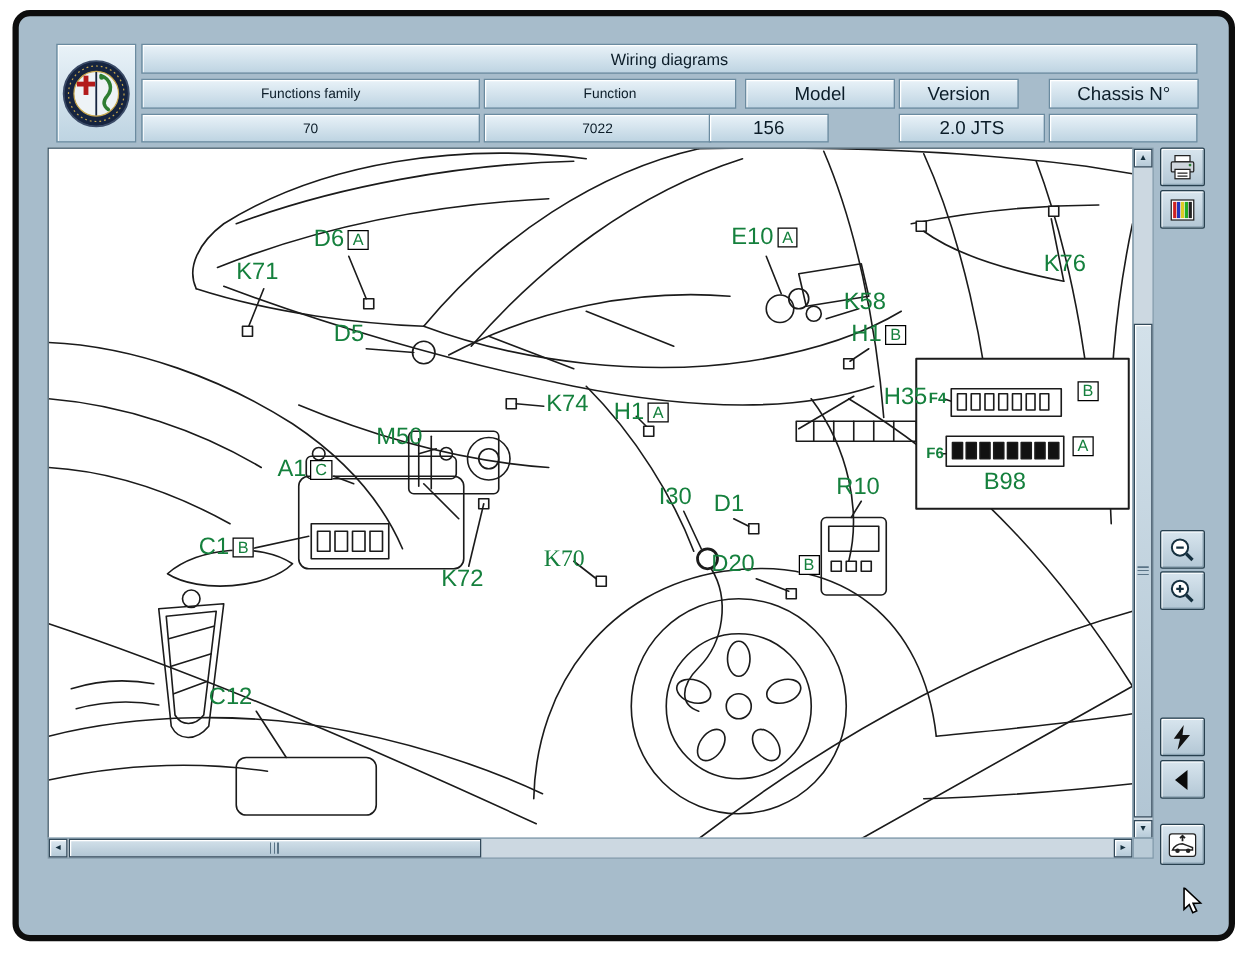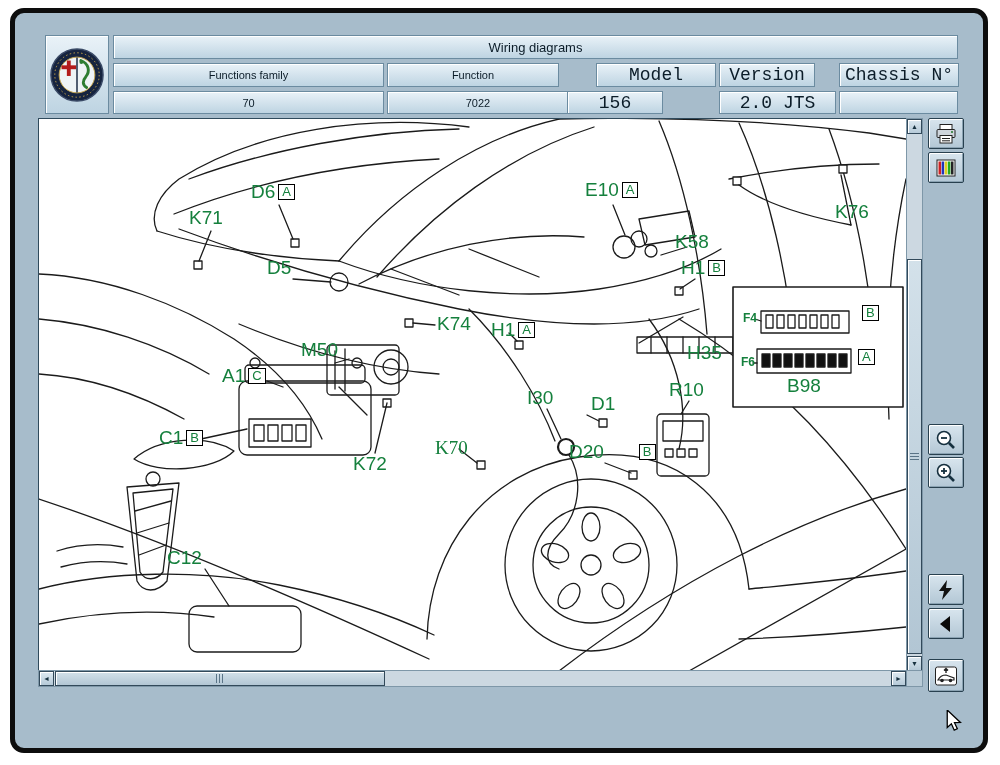--- a/index.html
+++ b/index.html
@@ -6,21 +6,21 @@
     font-family:"Liberation Sans", sans-serif; overflow:hidden;}
   .window{position:absolute;left:10px;top:8px;width:978px;height:745px;
     background:#a7bccb;border:5px solid #0d0d0d;border-radius:14px;
     box-sizing:border-box;overflow:hidden;}
   
   .cell{position:absolute;background:linear-gradient(#e9f2f8,#bed4e2);
     border:1px solid #6b8ba0;box-shadow:inset 0 1px 0 #ffffff, inset 1px 0 0 #ffffff;
     color:#0b1c28;display:flex;align-items:center;justify-content:center;
     box-sizing:border-box;white-space:nowrap;overflow:hidden;}
   .c-sm{font-size:11px;}
-  .c-lg{font-size:18px;font-family:Liberation Mono, monospace;}
+  .c-lg{font-size:15px;}
   .logo-cell{left:30px;top:22px;width:64px;height:79px;}
   .title-cell{left:98px;top:22px;width:845px;height:24px;font-size:13px;}
   .hrow2{top:50px;height:24px;}
   .hrow3{top:78px;height:23px;}
   
   .canvas{position:absolute;left:23px;top:105px;width:867px;height:552px;
     background:#ffffff;border:1px solid #2f4a5c;box-sizing:content-box;overflow:hidden;}
   .canvas svg{position:absolute;left:0;top:0;}
   .labels{position:absolute;left:0;top:0;width:100%;height:100%;}
   .dlabel{position:absolute;color:#15803d;display:flex;align-items:center;white-space:nowrap;}
@@ -65,21 +65,21 @@
       <rect x="18.5" y="14" width="4" height="16" fill="#b31b1b"></rect>
       <rect x="13" y="19" width="15" height="4" fill="#b31b1b"></rect>
       <path d="M 33,14 C 41,17 43,25 38,31 C 34.5,35 34.5,39 39,42" fill="none" stroke="#2e7d32" stroke-width="3" stroke-linecap="round"></path>
       <circle cx="33.5" cy="15.5" r="2" fill="#2e7d32"></circle>
     </svg>
   </div>
 
   <div class="cell title-cell">Wiring diagrams</div>
 
   <div class="cell c-sm hrow2" style="left:98px;width:271px;">Functions family</div>
-  <div class="cell c-sm hrow2" style="left:372px;width:172px;">Function</div>
+  <div class="cell c-sm hrow2" style="left:372px;width:202px;">Function</div>
   <div class="cell c-lg hrow2" style="left:581px;width:120px;">Model</div>
   <div class="cell c-lg hrow2" style="left:704px;width:96px;">Version</div>
   <div class="cell c-lg hrow2" style="left:824px;width:120px;">Chassis N°</div>
 
   <div class="cell c-sm hrow3" style="left:98px;width:271px;">70</div>
   <div class="cell c-sm hrow3" style="left:372px;width:182px;">7022</div>
   <div class="cell c-lg hrow3" style="left:552px;width:96px;">156</div>
   <div class="cell c-lg hrow3" style="left:704px;width:117px;">2.0 JTS</div>
   <div class="cell c-lg hrow3" style="left:824px;width:119px;"></div>
 
@@ -271,34 +271,34 @@
           <span>H1</span>
           <span class="lbox">B</span>
         </div>
         <div class="dlabel lg" style="left: 398px; top: 194px;">
           <span>K74</span>
         </div>
         <div class="dlabel lg" style="left: 452px; top: 200px;">
           <span>H1</span>
           <span class="lbox">A</span>
         </div>
-        <div class="dlabel lg" style="left: 648px; top: 188px; margin-top: 35px;">
+        <div class="dlabel lg" style="left: 668px; top: 188px;">
           <span>H35</span>
         </div>
         <div class="dlabel lg" style="left: 262px; top: 220px;">
           <span>M50</span>
         </div>
         <div class="dlabel lg" style="left: 183px; top: 246px;">
           <span>A1</span>
           <span class="lbox">C</span>
         </div>
         <div class="dlabel lg" style="left: 488px; top: 268px;">
           <span>I30</span>
         </div>
-        <div class="dlabel lg" style="left: 532px; top: 274px; margin-left: 20px;">
+        <div class="dlabel lg" style="left: 532px; top: 274px;">
           <span>D1</span>
         </div>
         <div class="dlabel lg" style="left: 630px; top: 260px;">
           <span>R10</span>
         </div>
         <div class="dlabel lg" style="left: 120px; top: 308px;">
           <span>C1</span>
           <span class="lbox">B</span>
         </div>
         <div class="dlabel lg" style="left: 314px; top: 334px;">

